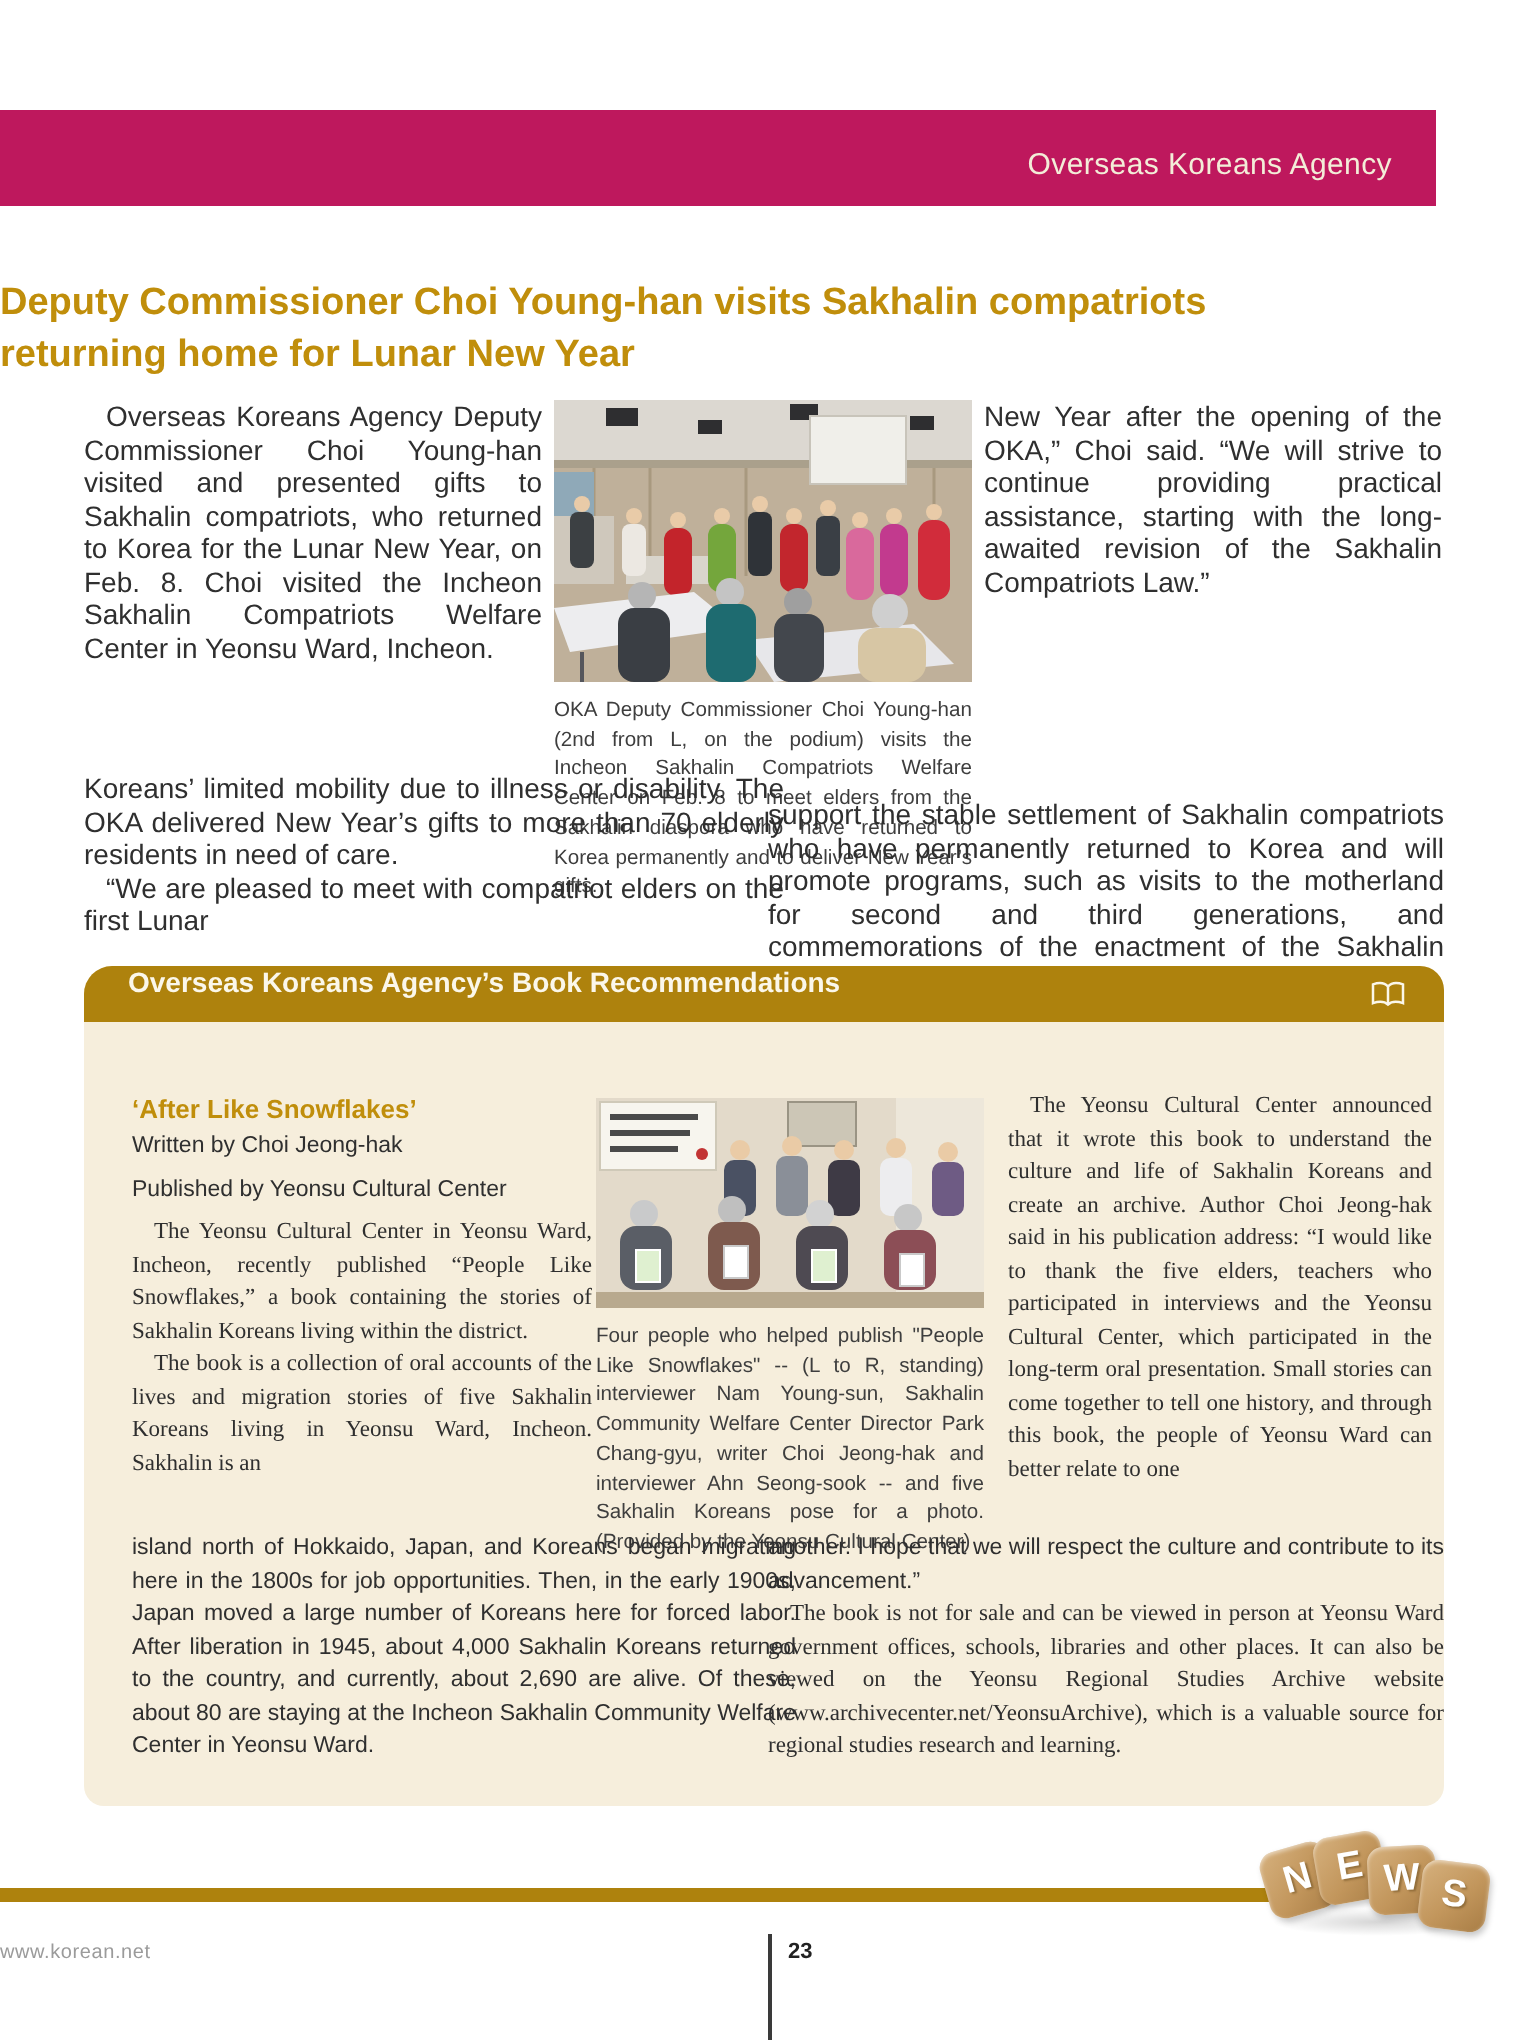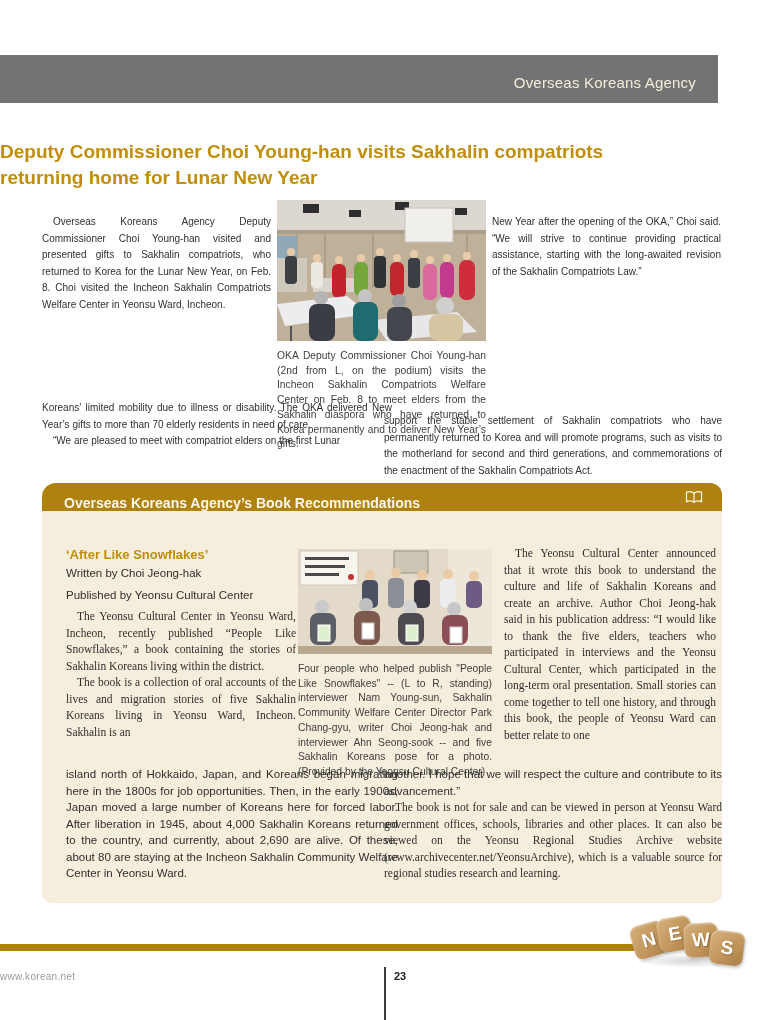--- a/index.html
+++ b/index.html
@@ -2,50 +2,50 @@
 <html><head>
 <meta charset="utf-8">
 <style>
   html,body{margin:0;padding:0;background:#ffffff;}
   .page{
     position:relative;width:762px;height:1020px;margin:0 auto;background:#fff;
     overflow:hidden;font-family:"Liberation Sans", sans-serif;color:#2f2f2f;
   }
   
   .topbar{
-    position:absolute;left:0;top:55px;width:696px;height:42px;background:#737373;
+    position:absolute;left:0;top:55px;width:696px;height:42px;background:#be185d;
     display:flex;align-items:center;justify-content:flex-end;
     padding:6px 22px 0 0;box-sizing:content-box;
   }
   .topbar span{color:#f3edd8;font-size:15px;letter-spacing:.2px;}
   
   .title{
     position:absolute;left:0;top:139px;width:762px;text-align:left;margin:0;
     color:#c08e0b;font-size:19px;font-weight:bold;line-height:26px;
   }
   .title span{display:inline-block;max-width:640px;}
-  .body-col{position:absolute;font-size:10px;line-height:16.5px;text-align:justify;margin-top:14px;}
+  .body-col{position:absolute;font-size:14px;line-height:16.5px;text-align:justify;}
   .body-col p{margin:0;}
   .body-col p.indent{text-indent:11px;}
   .col-a{left:42px;top:200px;width:229px;}
   .col-b{left:492px;top:200px;width:229px;}
   .cont-left{left:42px;top:386px;width:350px;}
   .cont-right{left:384px;top:399px;width:338px;}
   figure{margin:0;padding:0;}
   .photo1{position:absolute;left:277px;top:200px;width:209px;height:141px;overflow:hidden;}
   .caption{position:absolute;font-size:10.3px;line-height:14.7px;color:#3e3e3e;text-align:justify;}
   .cap1{left:277px;top:349px;width:209px;}
   
   .panel{
     position:absolute;left:42px;top:483px;width:680px;height:420px;
     border-radius:14px 12px 10px 10px;overflow:hidden;background:#f6eedc;
   }
   .panel-header{
     position:absolute;left:0;top:0;width:100%;height:28px;background:#ae820d;
-    display:flex;align-items:flex-end;
+    display:flex;align-items:flex-start;
   }
   .panel-header .ph-label{color:#fbf7ea;font-size:14px;font-weight:bold;padding-left:22px;}
   .panel-header .ph-icon{position:absolute;right:18px;top:7px;}
   .bk-title{position:absolute;left:24px;top:64px;color:#c08e0b;font-size:13px;font-weight:bold;}
   .bk-byline{position:absolute;left:24px;font-size:11.5px;line-height:16px;}
   .bk-col{position:absolute;font-size:11.5px;line-height:16.5px;text-align:justify;}
   .bk-col p{margin:0;}
   .bk-col p.indent{text-indent:11px;font-family:Liberation Serif, serif;}
   .bk-col1{left:24px;top:125px;width:230px;}
   .bk-col3{left:462px;top:62px;width:212px;}

